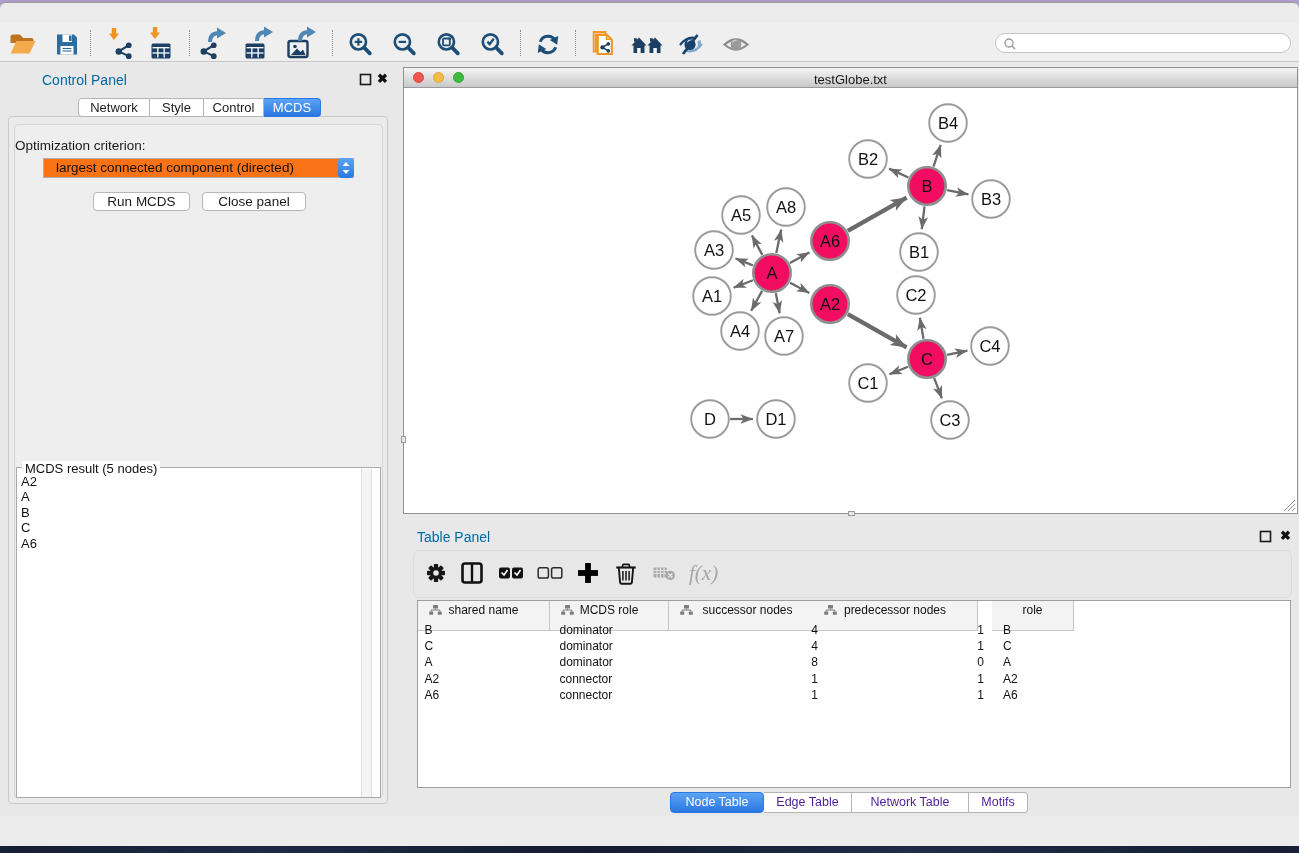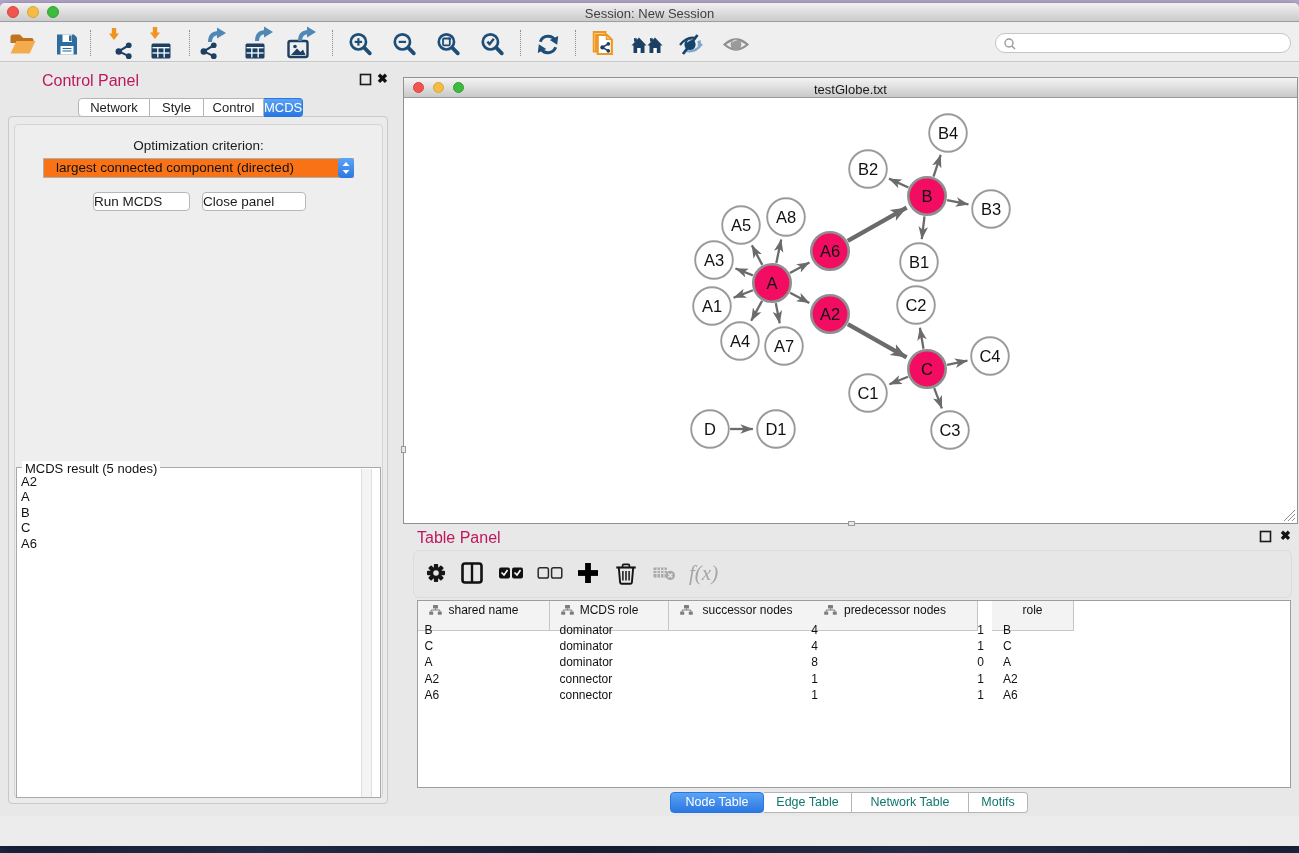--- a/index.html
+++ b/index.html
@@ -6,68 +6,62 @@
 #deskbot{position:absolute;left:0;right:0;bottom:0;height:7px;background:linear-gradient(90deg,#1e2946,#2a3a5e 20%,#1c2742 45%,#2c3c60 70%,#1e2946)}
 #app{position:absolute;left:0;top:2px;width:1299px;height:844px;background:#ececec;border-radius:6px 6px 0 0;border-top:1px solid #9a9a9a;box-shadow:0 8px 20px rgba(0,0,0,.4)}
 #titlebar{position:absolute;left:0;top:0;width:100%;height:19px;border-radius:5px 5px 0 0;background:linear-gradient(#f1f1f1,#cbcbcb);border-bottom:1px solid #9f9f9f}
 .tl{position:absolute;top:2.5px;width:12px;height:12px;border-radius:50%}
 #title{position:absolute;top:3px;width:100%;text-align:center;font-size:13px;color:#404040}
 #toolbar{position:absolute;left:0;top:20px;width:100%;height:39px;background:#efefef;border-bottom:1px solid #c6c6c6}
 .sep{position:absolute;top:7px;height:26px;width:1px;border-left:1px dotted #8d8d8d}
 #search{position:absolute;left:995px;top:10px;width:296px;height:20px;background:#fff;border:1px solid #c5c5c5;border-radius:10px}
 #content{position:absolute;left:0;top:60px;width:100%;height:753px;background:#e8e8e8}
 #statusbar{position:absolute;left:0;top:812.5px;width:100%;height:32px;background:#ececec;border-top:1px solid #c9c9c9}
-.panttl{position:absolute;font-size:16px;color:#be185d}
+.panttl{position:absolute;font-size:14px;color:#0369a1}
 .xicon{position:absolute;font-size:13px;font-weight:bold;color:#111;line-height:12px}
 
 #tabs{position:absolute;left:78px;top:35px;height:19px;display:flex}
 .tab{height:19px;box-sizing:border-box;border:1px solid #b5b5b5;border-left:none;background:#fff;font-size:13px;color:#1c1c1c;text-align:center;line-height:17px;padding:0 14px}
 .tab.first{border-left:1px solid #b5b5b5;border-radius:4px 0 0 4px}
 .tab.sel{background:linear-gradient(#5ba3f5,#2a77e2);color:#fff;border-color:#2a77e2;border-radius:0 4px 4px 0}
 #cpouter{position:absolute;left:3px;top:52.5px;width:380px;height:688px;background:#ebebeb;border:1px solid #c9c9c9;border-radius:4px}
 #cpinner{position:absolute;left:5px;top:7px;width:369px;height:674px;background:#eee;border:1px solid #d4d4d4;border-radius:4px}
-#optlbl{position:absolute;left:0;top:13px;width:100%;text-align:center;font-size:13.5px;color:#1a1a1a}
+#optlbl{position:absolute;left:0;top:13px;width:100%;font-size:13.5px;color:#1a1a1a}
 #dd{position:absolute;left:28px;top:33.5px;width:311px;height:20px;background:#f97316;border:1px solid #b0b0b0;border-radius:0;font-size:13.5px;color:#111;line-height:18px;padding-left:12px}
 #ddspin{position:absolute;right:-1px;top:-1px;width:16px;height:20px;border-radius:4px;background:linear-gradient(#5da4f6,#2a77e2)}
-.btn{position:absolute;height:19px;background:#fff;border:1px solid #b7b7b7;border-radius:4px;font-size:13.5px;color:#1a1a1a;line-height:17px}
+.btn{position:absolute;height:19px;background:#fff;border:1px solid #b7b7b7;border-radius:4px;font-size:13.5px;color:#1a1a1a;text-align:center;line-height:17px}
 #grp{position:absolute;left:1px;top:342px;width:365px;height:331px;background:#fff;border:1px solid #a9a9a9}
 #grplbl{position:absolute;left:5px;top:-7px;background:#fff;padding:0 3px;font-size:13px;color:#111}
 #grplist{position:absolute;left:4px;top:6px;font-size:13px;color:#111;line-height:15.5px}
 #grpsb{position:absolute;right:8px;top:1px;width:11px;height:328px;background:#f4f4f4;border-left:1px solid #e0e0e0;border-right:1px solid #e0e0e0}
 
-#frame{position:absolute;left:403px;top:14px;width:895px;height:447px;background:#fff;border:1px solid #919191}
+#frame{position:absolute;left:403px;top:4px;width:895px;height:447px;background:#fff;border:1px solid #919191}
 #ftitle{position:absolute;left:0;top:0;width:100%;height:20px;background:linear-gradient(#f4f4f4,#c9c9c9);border-bottom:1px solid #9a9a9a;border-radius:3px 3px 0 0}
 .ftl{position:absolute;top:3.5px;width:11px;height:11px;border-radius:50%}
 #fname{position:absolute;top:3.5px;width:100%;text-align:center;font-size:13px;color:#1a1a1a}
 #canvas{position:absolute;left:0;top:21px;width:893px;height:424px;background:#fff}
 #grip{position:absolute;right:2px;bottom:2px;width:11px;height:11px}
 
 #tpbar{position:absolute;left:10px;top:28px;width:879px;height:48px;background:#e7e7e7;border:1px solid #dcdcdc;border-radius:6px}
 #tbl{position:absolute;left:14px;top:77.5px;width:874px;height:188px;background:#fff;border:1px solid #9e9e9e;font-size:12px;color:#111}
 #btabs{position:absolute;left:267px;top:269.5px;height:21px;display:flex}
-.btab{height:21px;box-sizing:border-box;border:1px solid #b5b5b5;border-left:none;background:#fff;font-size:12.5px;color:#0f766e;text-align:center;line-height:19px;padding:0 12px}
+.btab{height:21px;box-sizing:border-box;border:1px solid #b5b5b5;border-left:none;background:#fff;font-size:12.5px;color:#4c1d95;text-align:center;line-height:19px;padding:0 12px}
 .btab.first{border-left:1px solid #b5b5b5;border-radius:4px 0 0 4px}
 .btab.last{border-radius:0 4px 4px 0}
 .btab.sel{background:linear-gradient(#5ba3f5,#2a77e2);color:#fff;border-color:#2a77e2;border-radius:4px}
 #membtn{position:absolute;left:1215px;top:8.5px;width:72px;height:19px;background:#fff;border:1px solid #b3b3b3;border-radius:3px;font-size:11.5px;color:#111;line-height:17px}
 #listbtn{position:absolute;left:10px;top:10px;width:27px;height:19px;background:#fdfdfd;border:1px solid #ababab;border-radius:2px}
 svg{display:block}
 .th{position:absolute;top:0;height:30px;background:#f3f3f3;border-right:1px solid #c6c6c6;border-bottom:1px solid #c6c6c6;font-size:12px;color:#111;line-height:18px;text-align:center}
 .thi{position:absolute;left:11px;top:3px}
 .tc{position:absolute;font-size:12px;color:#111;line-height:16.35px}
 
 </style></head><body>
 <div id="deskbot"></div>
 <div id="app">
- <div id="titlebar">
-  <div class="tl" style="left:7px;background:#f0564f;border:.5px solid #d9453e"></div>
-  <div class="tl" style="left:27px;background:#f5bc45;border:.5px solid #dca336"></div>
-  <div class="tl" style="left:47px;background:#3cbb3c;border:.5px solid #32a032"></div>
-  <div id="title">Session: New Session</div>
- </div>
  <div id="toolbar">
   <svg width="780" height="39" viewBox="0 0 780 39" style="position:absolute;left:0;top:1px">
         <g transform="translate(22,20.5)">
 <path d="M-11.5 9 V-7.5 Q-11.5 -10 -9 -10 H-2.2 L1.2 -6.5 H9.5 Q11.5 -6.5 11.5 -4.5 V-1.5 H-11.5 Z" fill="#bf7220"></path>
 <path d="M-11.5 9 L-5.6 -3.5 H13.5 L7.6 9 Z" fill="#f3ab4e"></path>
         </g>
         <g transform="translate(67,20.5)">
 <path d="M-10 -10 H7 L10 -7 V10 H-10 Z" fill="#2f6c9e"></path>
 <rect x="-4.5" y="-10" width="9.5" height="7.5" fill="#fff"></rect>
           <rect x="2" y="-9" width="2.6" height="5.5" fill="#2f6c9e"></rect>
@@ -241,21 +235,21 @@
       <div id="grplist">A2<br>A<br>B<br>C<br>A6</div>
       <div id="grpsb"></div>
      </div>
     </div>
    </div>
   </div>
   <div id="tabs">
    <div class="tab first" style="width:72px;padding:0">Network</div>
    <div class="tab" style="width:54px;padding:0">Style</div>
    <div class="tab" style="width:60px;padding:0">Control</div>
-   <div class="tab sel" style="width:39px;padding:0">MCDS</div>
+   <div class="tab sel" style="width:57px;padding:0">MCDS</div>
   </div>
   <div id="frame">
    <div id="ftitle">
     <div class="ftl" style="left:9px;background:#f0564f;border:.5px solid #d9453e"></div>
     <div class="ftl" style="left:29px;background:#f5bc45;border:.5px solid #dca336"></div>
     <div class="ftl" style="left:49px;background:#3cbb3c;border:.5px solid #32a032"></div>
     <div id="fname">testGlobe.txt</div>
    </div>
    <div id="canvas">
     <svg width="893" height="424" viewBox="0 0 893 424">

